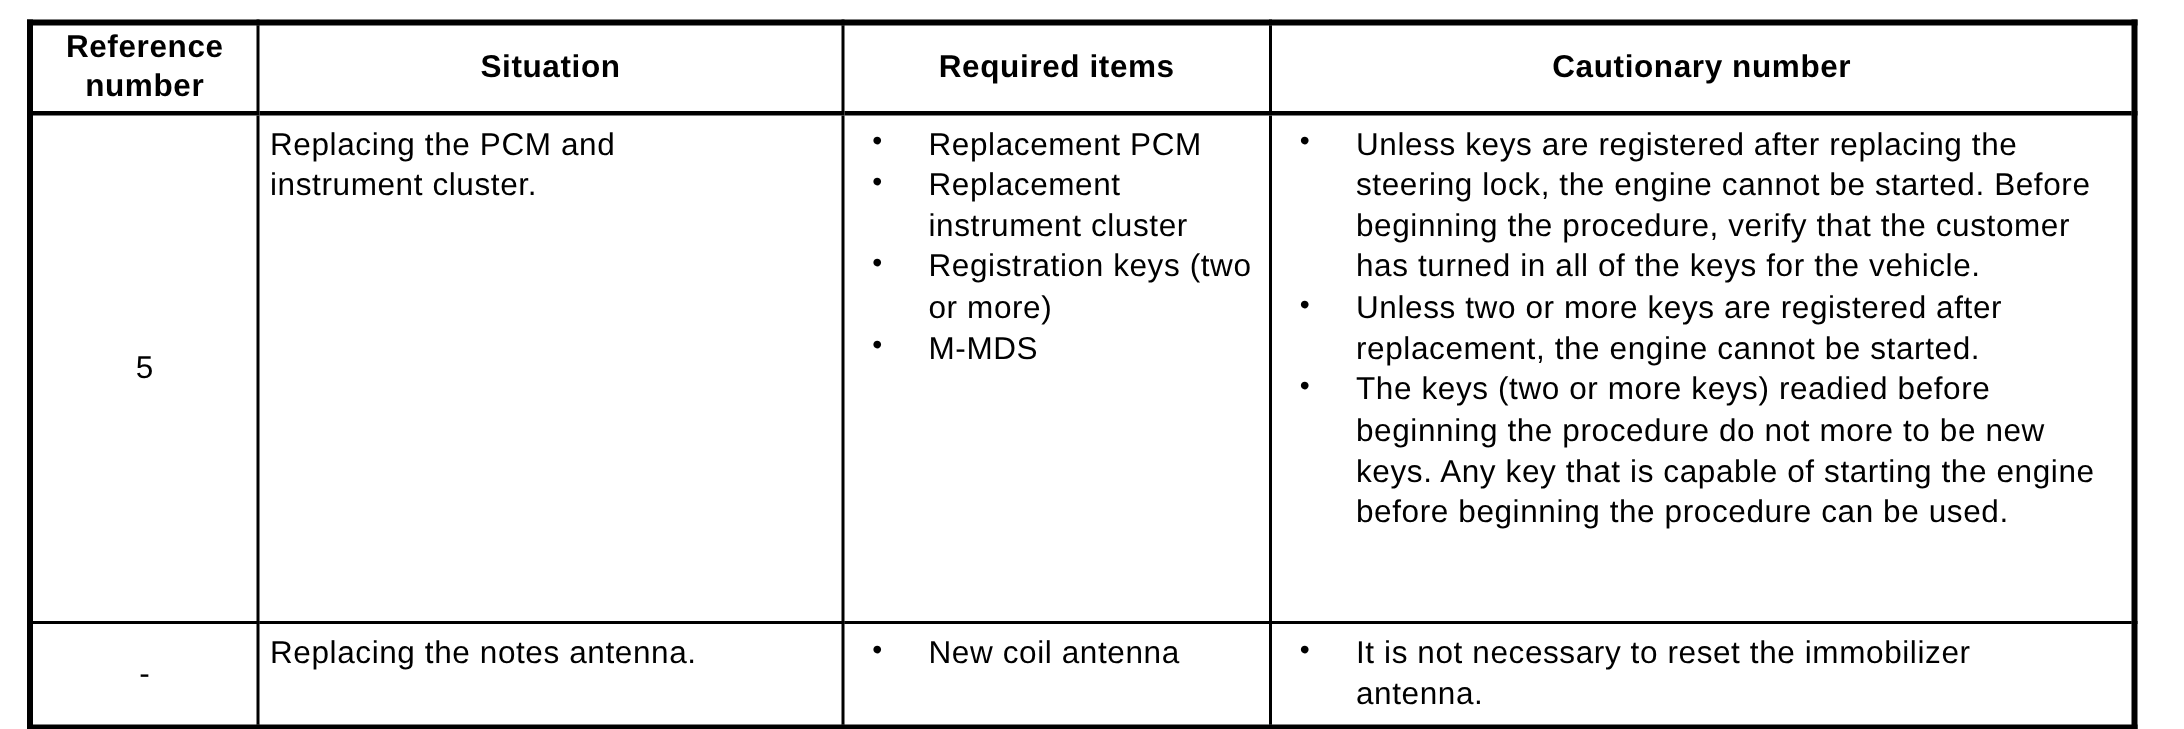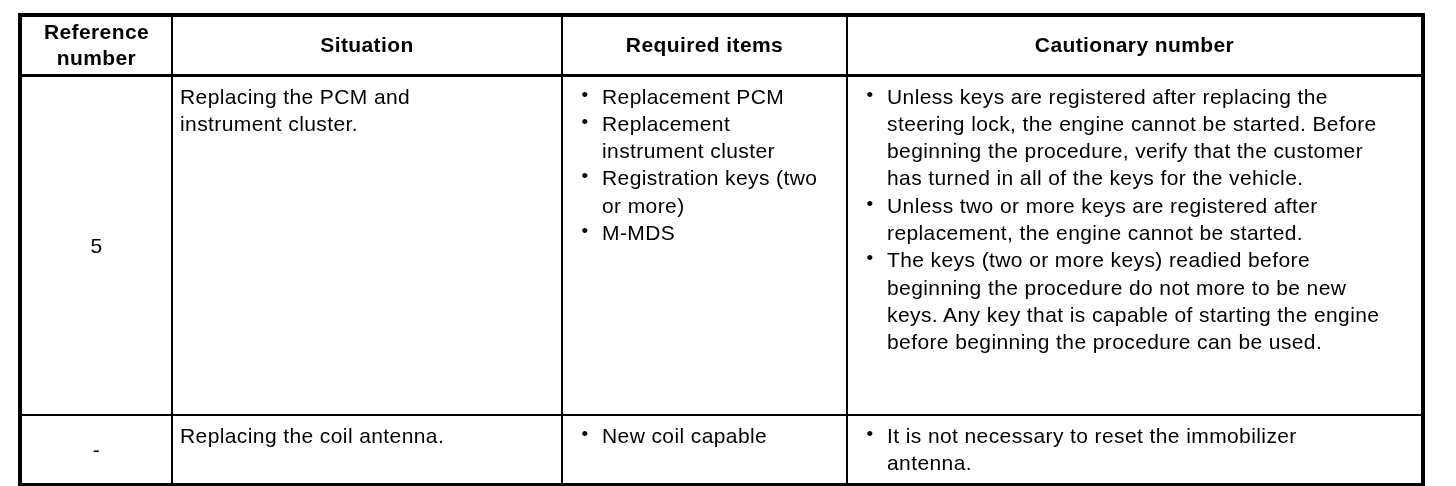--- a/index.html
+++ b/index.html
@@ -62,21 +62,21 @@
     display: flex;
     align-items: flex-start;
   }
   .bullet {
     flex: 0 0 14px;
     margin-left: 9px;
     text-align: center;
     font-size: 19px;
   }
   .bullet-text {
-    margin-left: 10px;
+    margin-left: 27px;
   }
   .items-text { max-width: 216px; }
   .notes-text { max-width: 500px; }
 </style>
 </head>
 <body>
 
 <div class="page">
   <table class="ref-table">
     <colgroup>
@@ -128,26 +128,26 @@
           </div>
           <div class="bullet-item">
             <span class="bullet">•</span>
             <span class="bullet-text notes-text">The keys (two or more keys) readied before beginning the procedure do not more to be new keys. Any key that is capable of starting the engine before beginning the procedure can be used.</span>
           </div>
         </td>
       </tr>
       <tr class="row-second">
         <td class="ref-cell">-</td>
         <td class="situation-cell">
-          <div>Replacing the coil antenna.</div>
+          <div>Replacing the notes antenna.</div>
         </td>
         <td class="list-cell">
           <div class="bullet-item">
             <span class="bullet">•</span>
-            <span class="bullet-text items-text">New coil capable</span>
+            <span class="bullet-text items-text">New coil antenna</span>
           </div>
         </td>
         <td class="list-cell">
           <div class="bullet-item">
             <span class="bullet">•</span>
             <span class="bullet-text notes-text">It is not necessary to reset the immobilizer antenna.</span>
           </div>
         </td>
       </tr>
     </tbody>

